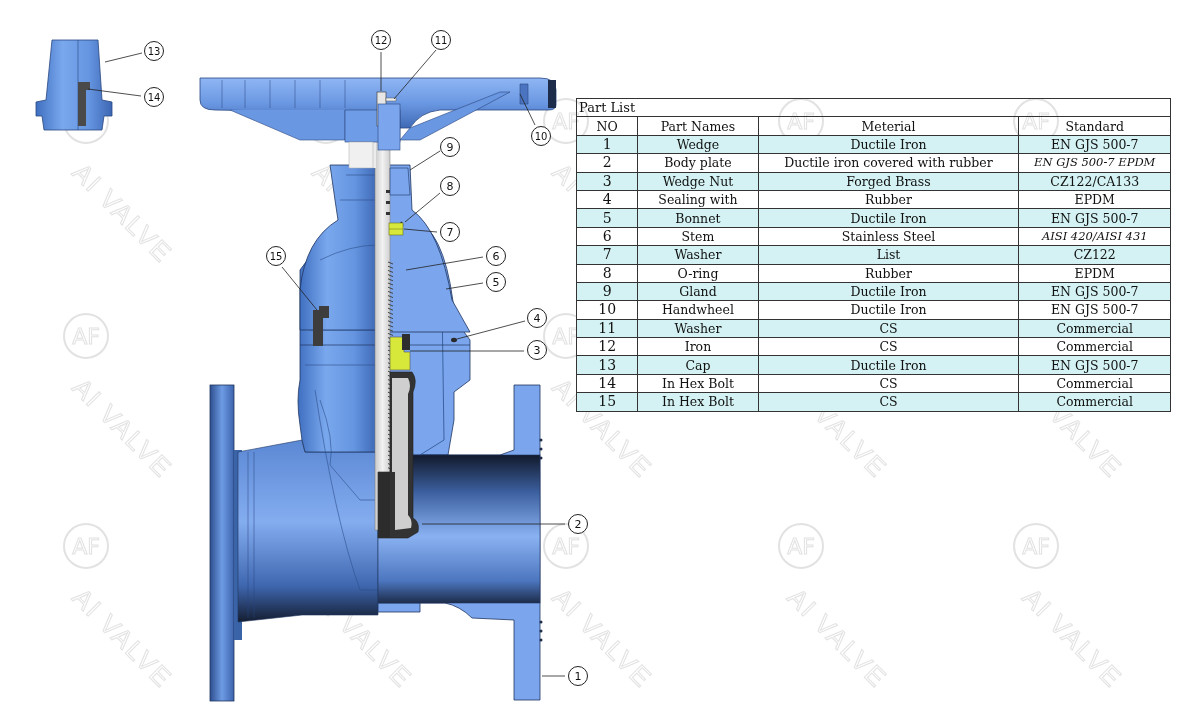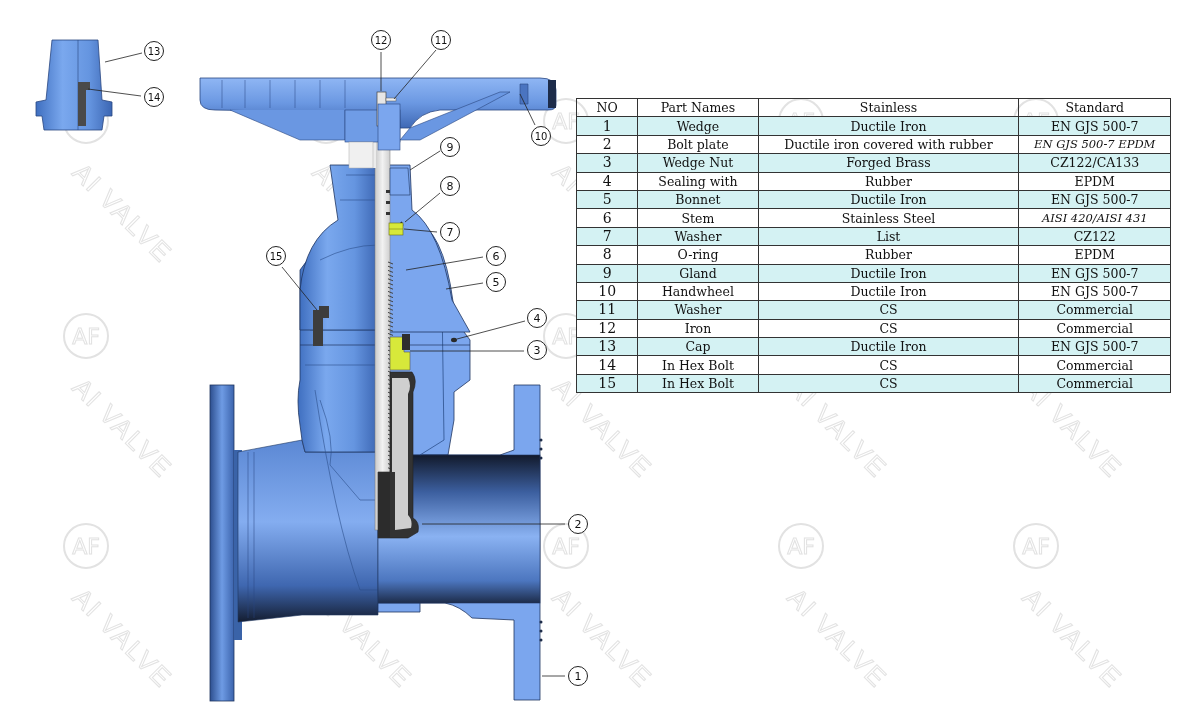--- a/index.html
+++ b/index.html
@@ -364,36 +364,39 @@
         <g>
           <circle cx="276" cy="256" r="9.5" fill="#ffffff" stroke="#222" stroke-width="1"></circle>
           <text x="276" y="260" text-anchor="middle" font-size="10" fill="#111">15</text>
         </g>
       </g>
   </svg>
 
   <table id="part-table">
     <thead>
       <tr class="row-plain">
+        <th colspan="4" class="title-cell">Part List</th>
+      </tr>
+      <tr class="row-plain">
         <th class="col-no">NO</th>
         <th class="col-name">Part Names</th>
-        <th class="col-mat">Stainless</th>
+        <th class="col-mat">Meterial</th>
         <th class="col-std">Standard</th>
       </tr>
     </thead>
     <tbody id="part-rows">
         <tr class="row-alt">
           <td style="font-size: 14px;">1</td>
           <td>Wedge</td>
           <td>Ductile Iron</td>
           <td>EN GJS 500-7</td>
         </tr>
         <tr class="row-plain">
           <td style="font-size: 14px;">2</td>
-          <td>Bolt plate</td>
+          <td>Body plate</td>
           <td>Ductile iron covered with rubber</td>
           <td class="std-small">EN GJS 500-7 EPDM</td>
         </tr>
         <tr class="row-alt">
           <td style="font-size: 14px;">3</td>
           <td>Wedge Nut</td>
           <td>Forged Brass</td>
           <td>CZ122/CA133</td>
         </tr>
         <tr class="row-plain">

